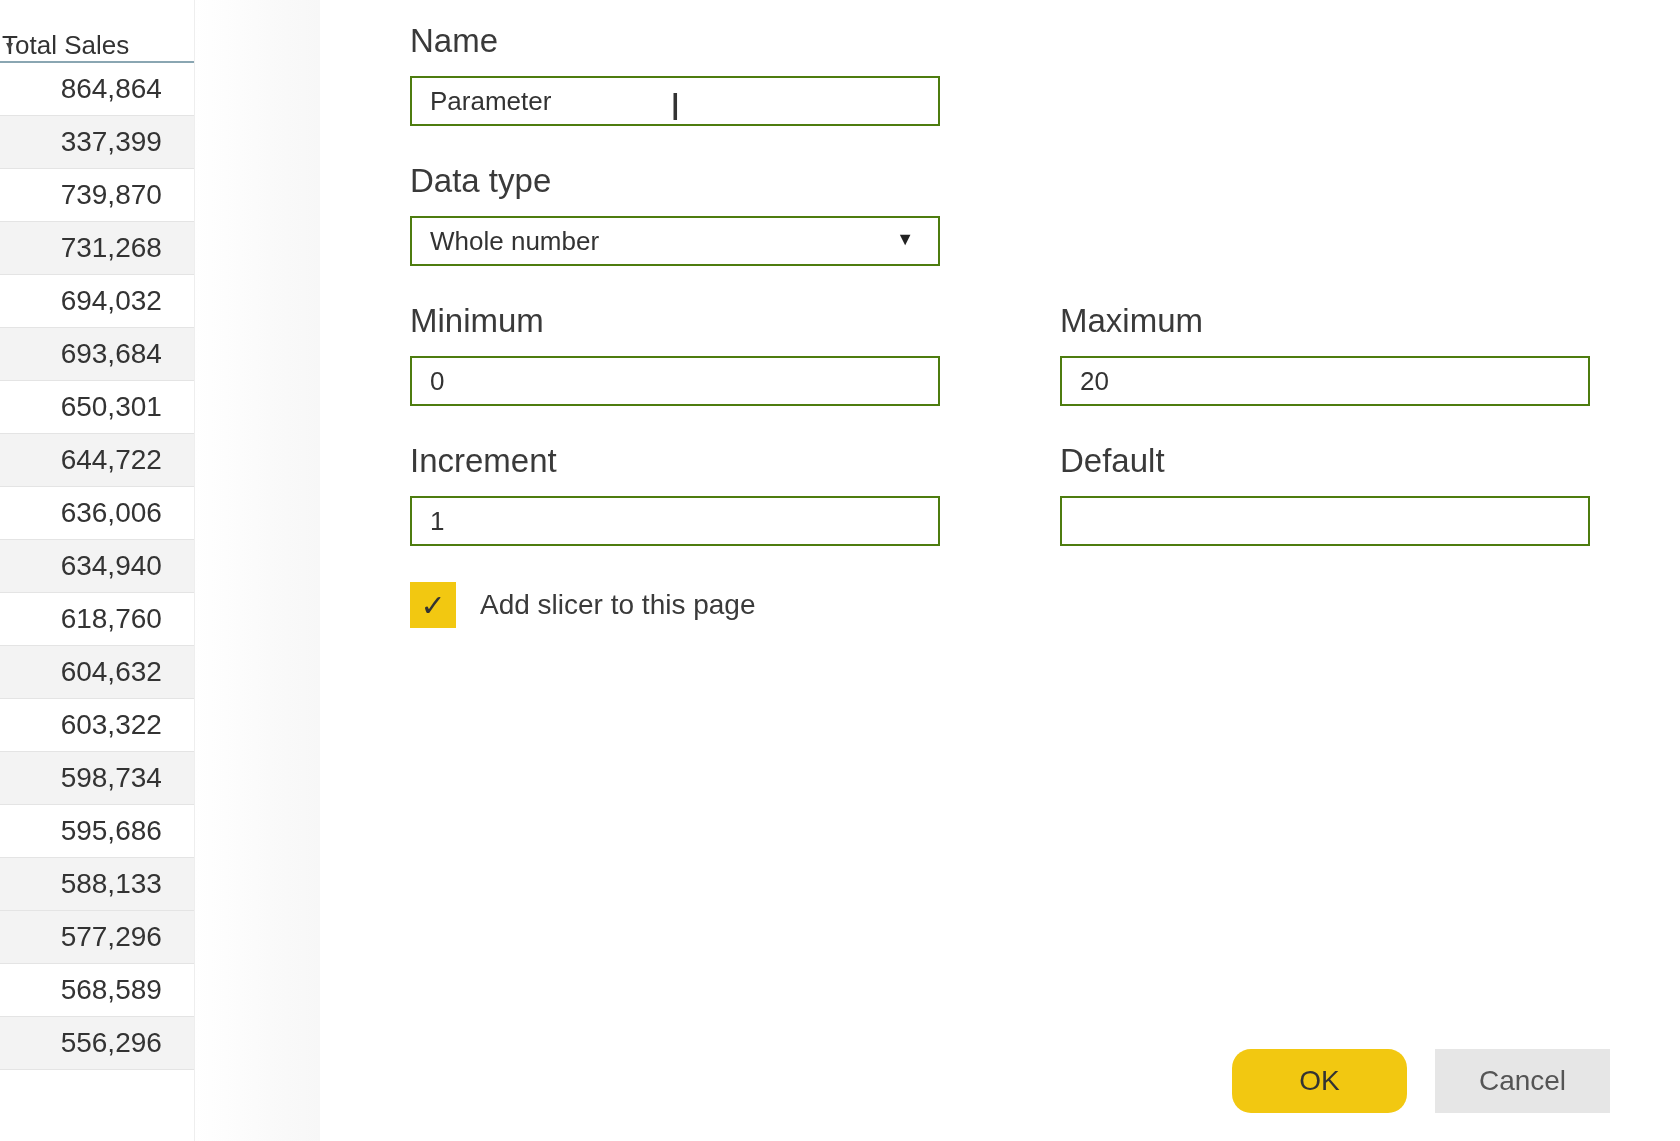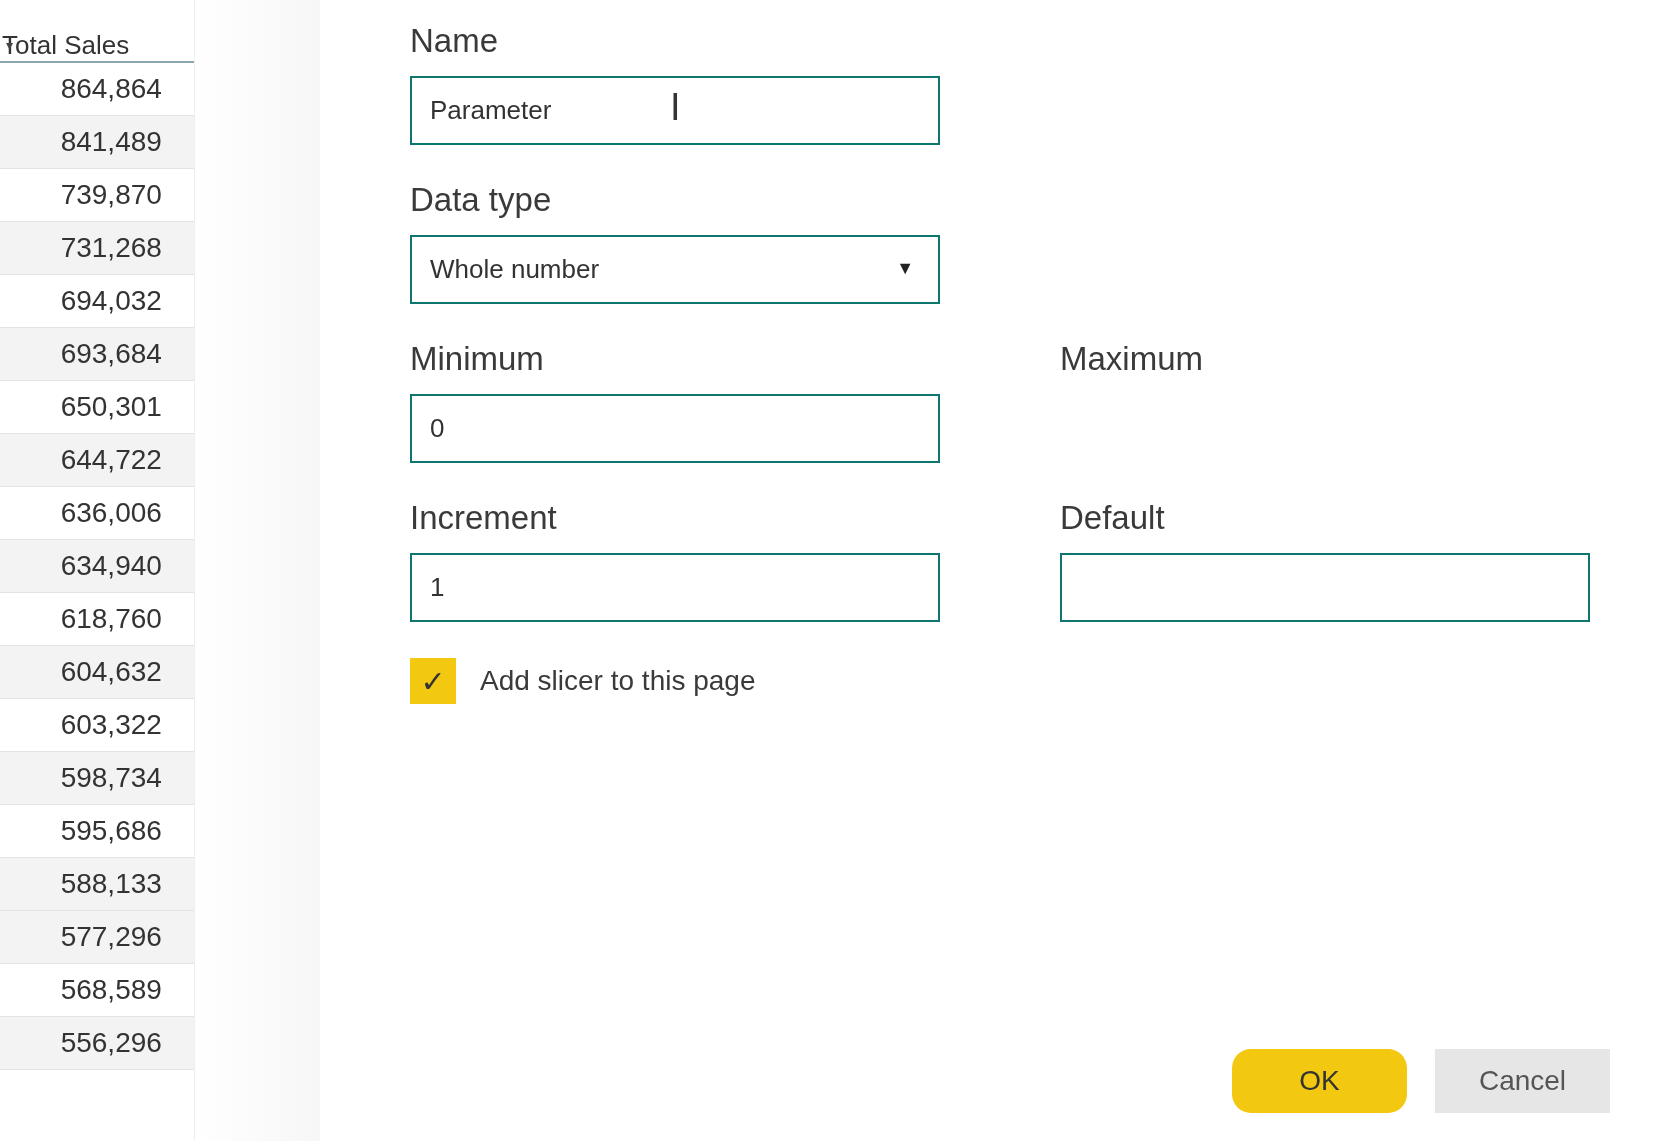--- a/index.html
+++ b/index.html
@@ -65,22 +65,22 @@
     color: #3a3a3a;
     margin-bottom: 60px;
   }
   .field-label {
     font-size: 33px;
     color: #3a3a3a;
     margin-bottom: 16px;
   }
   .field-input, .field-select {
     width: 530px;
-    height: 69px;
-    border: 2px solid #0f766e;
+    height: 50px;
+    border: 2px solid #4d7c0f;
     background: #fff;
     font-size: 26px;
     padding: 0 18px;
     color: #333;
     outline: none;
   }
   .field-select {
     appearance: none;
     -webkit-appearance: none;
     background-image: none;
@@ -157,21 +157,21 @@
 
 <div class="app">
 
   <div class="data-col">
     <div class="col-header">
       <span>Total Sales</span>
       <span class="sort-caret">▾</span>
     </div>
     <div id="rows-container">
         <div class="row">864,864</div>
-        <div class="row alt">841,489</div>
+        <div class="row alt">337,399</div>
         <div class="row">739,870</div>
         <div class="row alt">731,268</div>
         <div class="row">694,032</div>
         <div class="row alt">693,684</div>
         <div class="row">650,301</div>
         <div class="row alt">644,722</div>
         <div class="row">636,006</div>
         <div class="row alt">634,940</div>
         <div class="row">618,760</div>
         <div class="row alt">604,632</div>
@@ -205,20 +205,21 @@
       </div>
     </div>
 
     <div class="two-col field-block">
       <div class="col">
         <div class="field-label">Minimum</div>
         <input class="field-input" value="0" style="">
       </div>
       <div class="col">
         <div class="field-label">Maximum</div>
+        <input class="field-input" value="20" style="">
       </div>
     </div>
 
     <div class="two-col field-block">
       <div class="col">
         <div class="field-label">Increment</div>
         <input class="field-input" value="1" style="">
       </div>
       <div class="col">
         <div class="field-label">Default</div>

